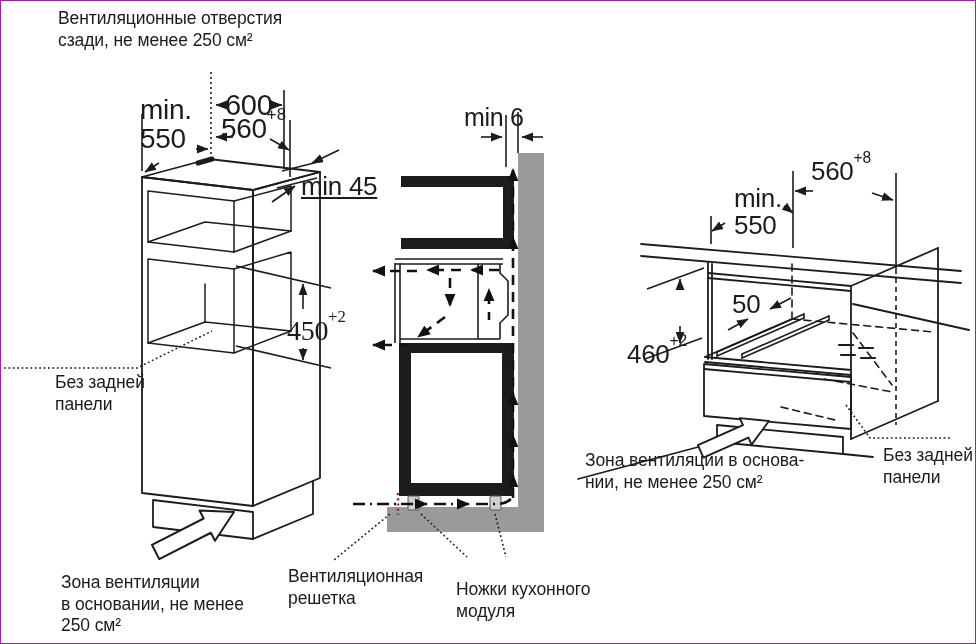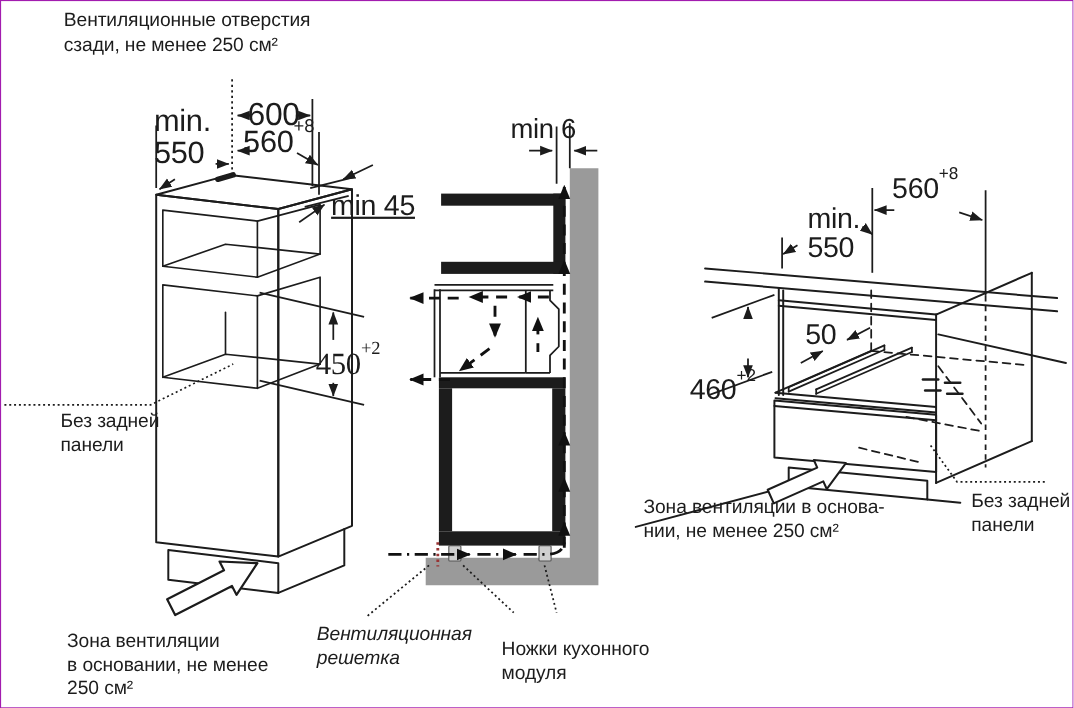--- a/index.html
+++ b/index.html
@@ -192,21 +192,21 @@
     </g>
   </svg>
 
   <div class="lbl" style="left:57px;top:7px;">Вентиляционные отверстия
 сзади, не менее 250 см²</div>
   <div class="lbl" style="left:54px;top:371px;">Без задней
 панели</div>
   <div class="lbl" style="left:60px;top:571px;">Зона вентиляции
 в основании, не менее
 250 см²</div>
-  <div class="lbl" style="left:287px;top:565px;font-style:italic;">Вентиляционная
+  <div class="lbl" style="left:287px;top:565px;">Вентиляционная
 решетка</div>
   <div class="lbl" style="left:455px;top:560px;margin-top:18px;">Ножки кухонного
 модуля</div>
   <div class="lbl" style="left:584px;top:449px;">Зона вентиляции в основа-
 нии, не менее 250 см²</div>
   <div class="lbl" style="left:882px;top:444px;">Без задней
 панели</div>
 
   <div class="dim" style="left:139px;top:94px;font-size:28px;line-height:29px;">min.
 550</div>

